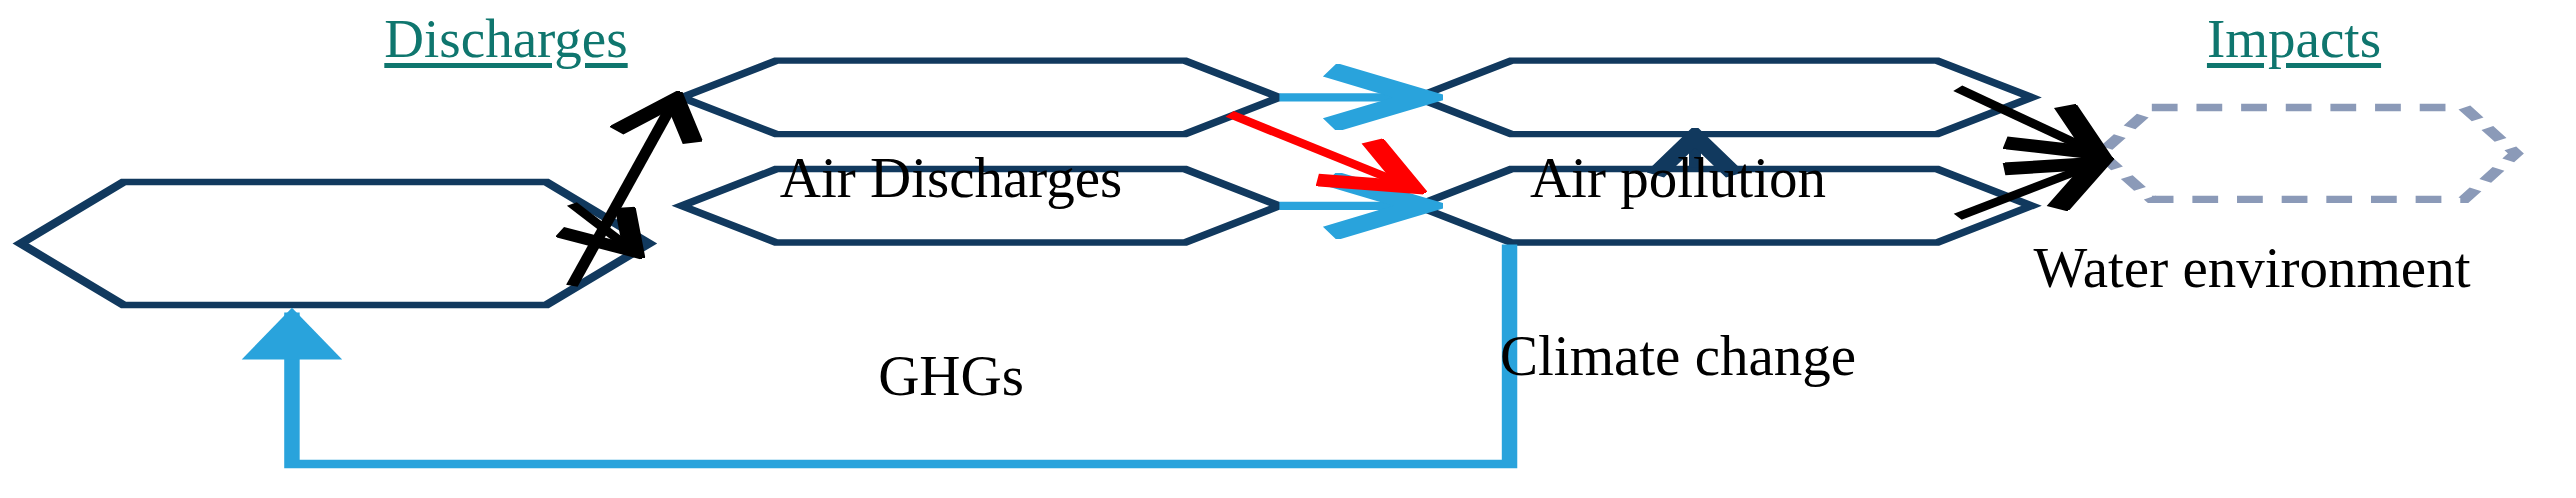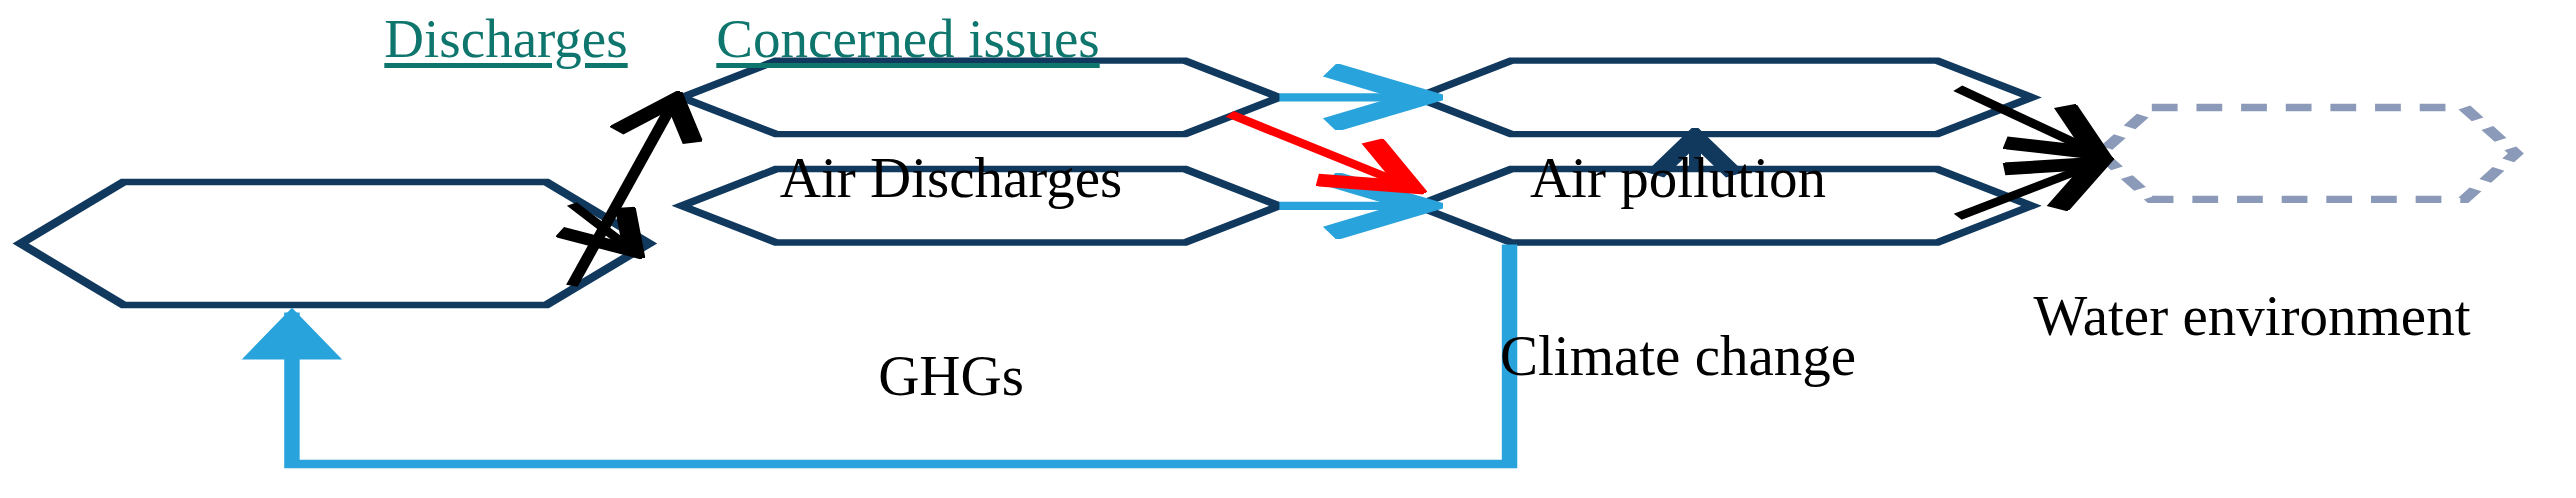--- a/index.html
+++ b/index.html
@@ -113,22 +113,22 @@
     <g>
       <line x1="1140" y1="236" x2="1218" y2="180" stroke="#000000" stroke-width="8" marker-end="url(#mk-black)"></line>
     </g>
 
     <g>
       <path d="M 879 266 L 879 505 L 170 505 L 170 340" fill="none" stroke="#29A3DC" stroke-width="9" stroke-linejoin="miter" stroke-linecap="butt" marker-end="url(#mk-lblue-solid)"></path>
     </g>
   </svg>
 
   <div class="col-head" style="left:506px;top:7.4px;">Discharges</div>
-  <div class="col-head" style="left:908px;top:7.4px;">Concerned issues</div>
+  <div class="col-head" style="left:2294px;top:7.4px;">Impacts</div>
 
   <div class="node-label" style="left:951px;top:177px;">Air Discharges</div>
   <div class="node-label" style="left:951px;top:375px;">GHGs</div>
   <div class="node-label" style="left:1678px;top:177px;">Air pollution</div>
   <div class="node-label" style="left:1678px;top:355px;">Climate change</div>
-  <div class="node-label impact" style="left:2252px;top:267px;margin-top:48px;">Water environment</div>
+  <div class="node-label impact" style="left:2252px;top:267px;">Water environment</div>
 
 </div>
 
 
 </body></html>

